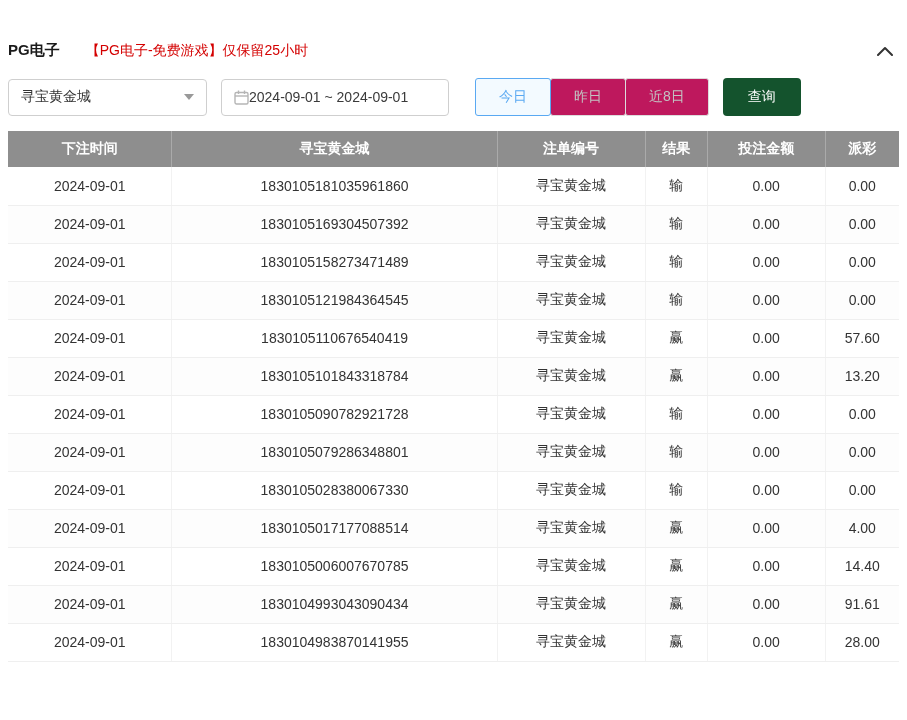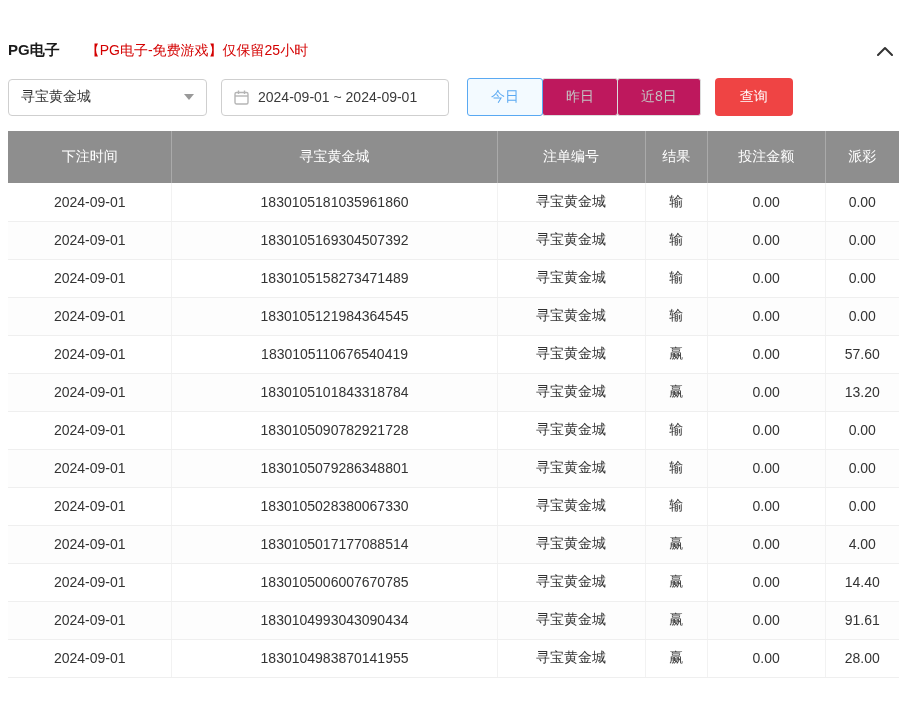--- a/index.html
+++ b/index.html
@@ -32,59 +32,59 @@
   }
   .caret-down {
     width: 0; height: 0;
     border-left: 5px solid transparent; border-right: 5px solid transparent;
     border-top: 6px solid #999;
     display: inline-block;
   }
   .date-box {
     margin-left: 14px; width: 228px; height: 37px;
     border: 1px solid #cfcfcf; border-radius: 4px;
-    display: flex; align-items: center; gap: 9px;
+    display: flex; align-items: center; 
     padding: 0 12px; font-size: 14px; color: #3a3a3a; cursor: pointer; background: #fff;
   }
   .btn-group { margin-left: 14px; display: flex; }
   .qbtn {
     height: 38px; padding: 0 23px;
     background: #be185d; border: 1px solid #dcdcdc; border-radius: 3px;
     font-size: 14px; color: #c3c3c3; cursor: pointer; margin-left: -1px;
     font-family: inherit;
   }
-  .qbtn:first-child { margin-left: 4px; }
+  .qbtn:first-child { margin-left: 12px; }
   .qbtn.active {
     color: #5aa9f2; border-color: #5aa9f2; background: #f3faff;
     position: relative; z-index: 1;
   }
   .search-btn {
     margin-left: 14px; height: 38px; width: 78px;
-    background: #ef4444; color: #fff; border: none; border-radius: 4px;
+    background: #14532d; color: #fff; border: none; border-radius: 4px;
     font-size: 14px; cursor: pointer; font-family: inherit;
   }
 
   
   table { border-collapse: collapse; width: 100%; }
   .summary { margin-top: 21px; font-size: 15px; table-layout: fixed; }
   .summary th {
     background: #e9e9e9; height: 41px; font-weight: 400;
     border: 2px solid #fff; text-align: center; color: #333;
   }
   .summary td {
     height: 41px; text-align: center; background: #fff;
     border-right: 1px solid #f0f0f0; border-bottom: 1px solid #f0f0f0; color: #333;
   }
   .summary td:last-child { border-right: none; }
 
   
   .main { margin-top: 15px; font-size: 14px; table-layout: fixed; }
   .main th {
-    background: #8e8e8e; color: #fff; height: 52px;
-    font-weight: 400; text-align: center;
+    background: #8e8e8e; color: #fff; height: 36px;
+    font-weight: 700; text-align: center;
     border-right: 1px solid rgba(255,255,255,0.25);
   }
   .main th:last-child { border-right: none; }
   .main td {
     height: 38px; text-align: center; background: #fff; color: #333;
     border-bottom: 1px solid #efefef; border-right: 1px solid #f2f2f2;
   }
   .main td:last-child { border-right: none; }
   .main tr:nth-child(even) td { background: #fdfdfd; }
 

